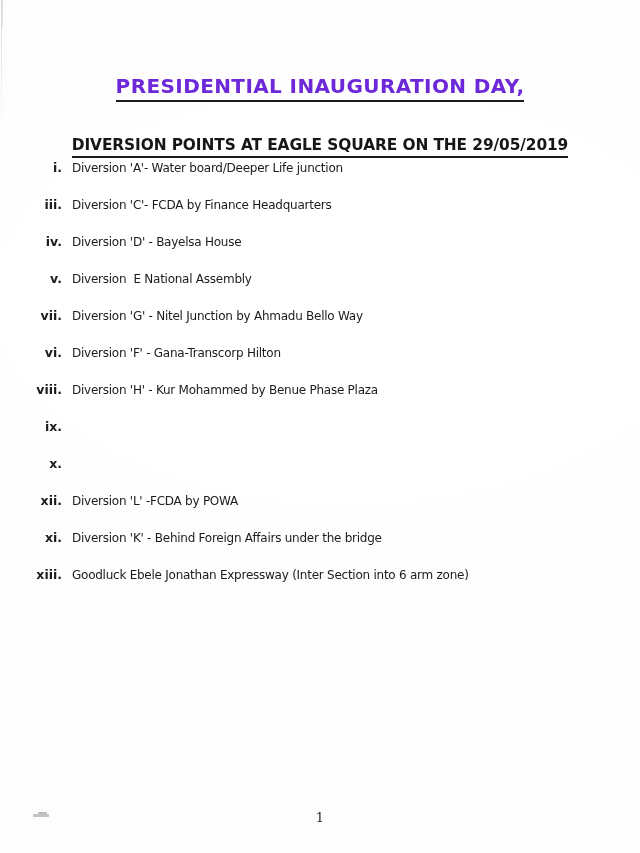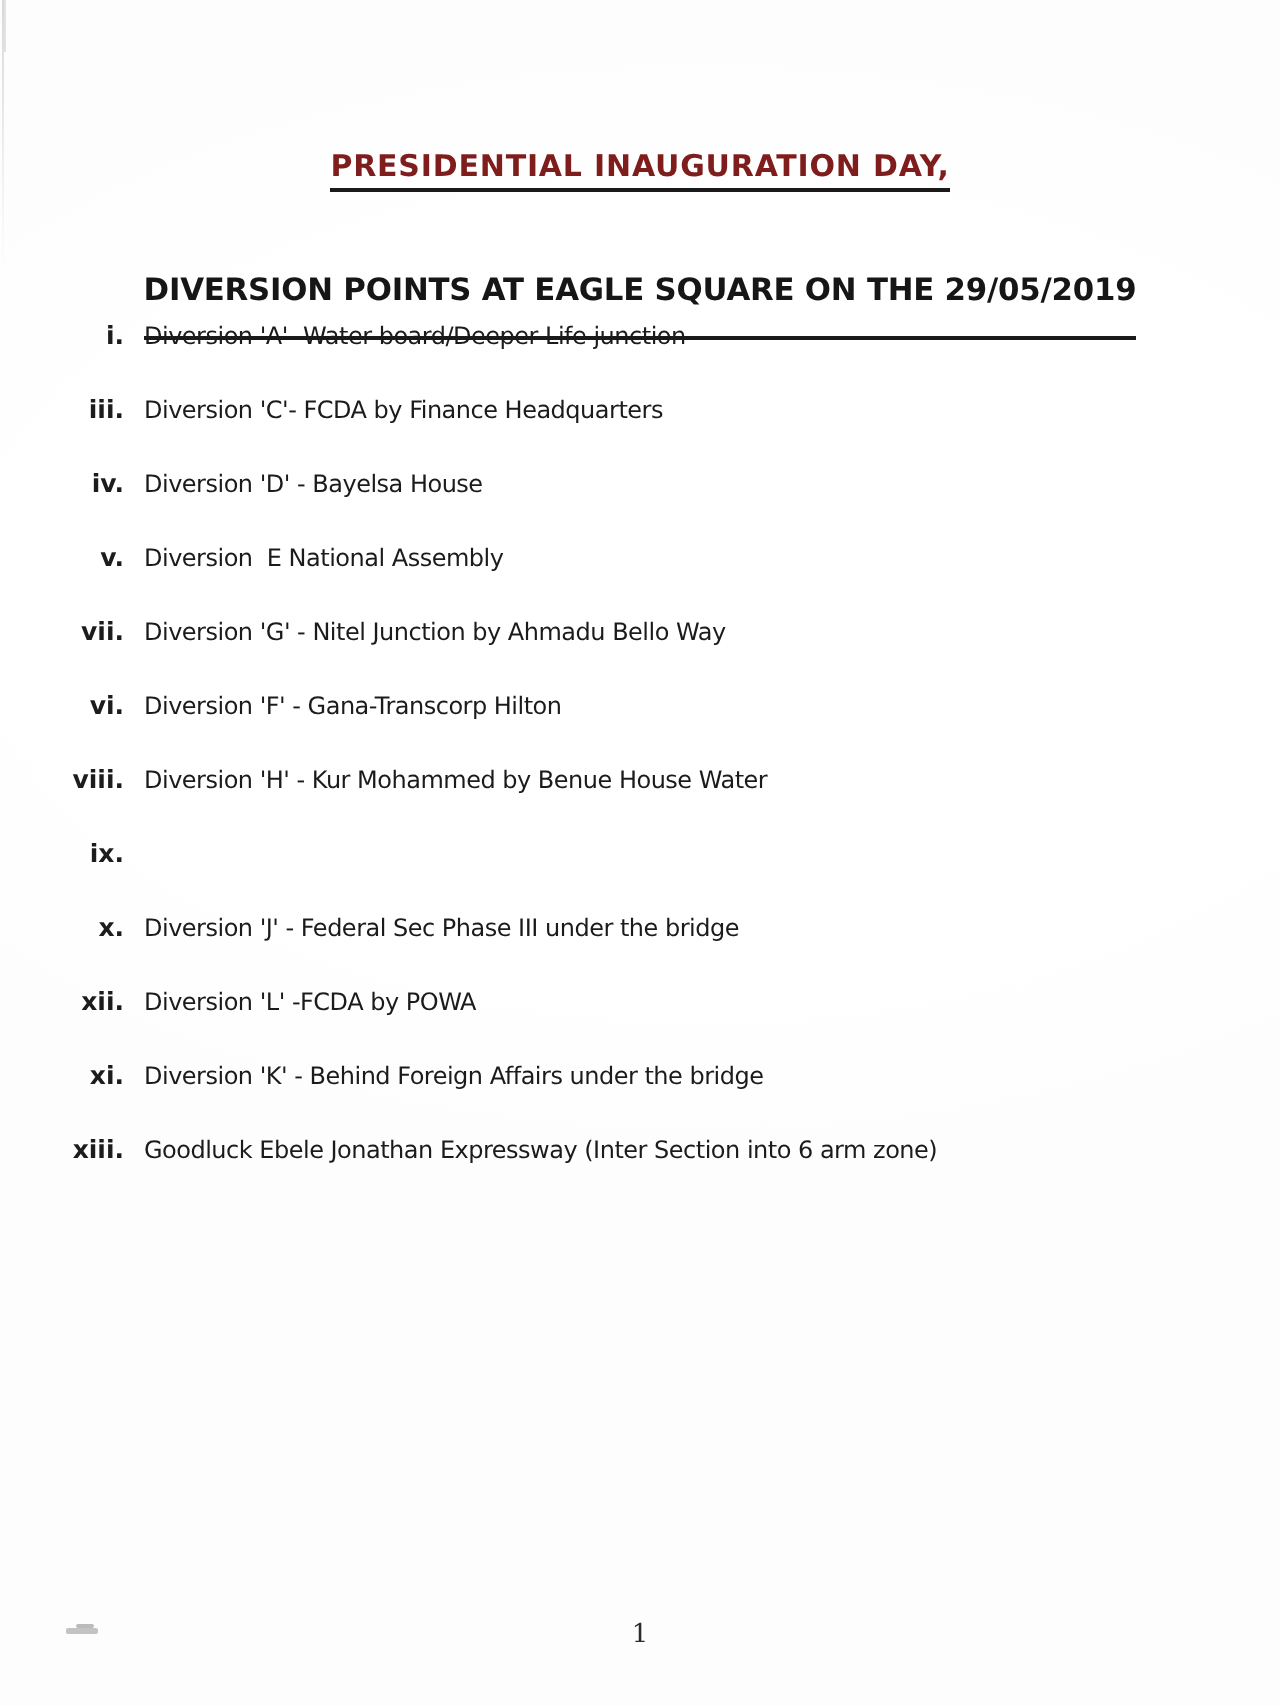--- a/index.html
+++ b/index.html
@@ -44,23 +44,23 @@
   }
 
   .doc-title {
     position: absolute;
     left: 0;
     right: 0;
     top: 74px;
     text-align: center;
     font-family: "DejaVu Sans", sans-serif;
     font-weight: bold;
-    font-size: 15px;
+    font-size: 20px;
     letter-spacing: 0.4px;
-    color: #7f1d1d;
+    color: #6d28d9;
     white-space: nowrap;
   }
   .doc-title span.u {
     border-bottom: 2px solid #1a1a1a;
     padding-bottom: 2px;
   }
 
   .doc-subtitle {
     position: absolute;
     left: 0;
@@ -69,21 +69,21 @@
     text-align: center;
     font-family: "DejaVu Sans", sans-serif;
     font-weight: bold;
     font-size: 15.4px;
     letter-spacing: -0.1px;
     color: #161616;
     white-space: nowrap;
   }
   .doc-subtitle span.u {
     border-bottom: 2px solid #1a1a1a;
-    padding-bottom: 14px;
+    padding-bottom: 2px;
     margin-top: 43px;
   }
 
   .diversion-list {
     position: absolute;
     left: 0;
     top: 160px;
     width: 640px;
   }
   .list-item {
@@ -177,28 +177,27 @@
       <div class="list-item">
         <div class="marker">vii.</div>
         <div class="item-text">Diversion 'G' - Nitel Junction by Ahmadu Bello Way</div>
       </div>
       <div class="list-item">
         <div class="marker">vi.</div>
         <div class="item-text">Diversion 'F' - Gana-Transcorp Hilton</div>
       </div>
       <div class="list-item">
         <div class="marker">viii.</div>
-        <div class="item-text">Diversion 'H' - Kur Mohammed by Benue House Water</div>
+        <div class="item-text">Diversion 'H' - Kur Mohammed by Benue Phase Plaza</div>
       </div>
       <div class="list-item">
         <div class="marker">ix.</div>
       </div>
       <div class="list-item">
         <div class="marker">x.</div>
-        <div class="item-text">Diversion 'J' - Federal Sec Phase III under the bridge</div>
       </div>
       <div class="list-item">
         <div class="marker">xii.</div>
         <div class="item-text">Diversion 'L' -FCDA by POWA</div>
       </div>
       <div class="list-item">
         <div class="marker">xi.</div>
         <div class="item-text">Diversion 'K' - Behind Foreign Affairs under the bridge</div>
       </div>
       <div class="list-item">

